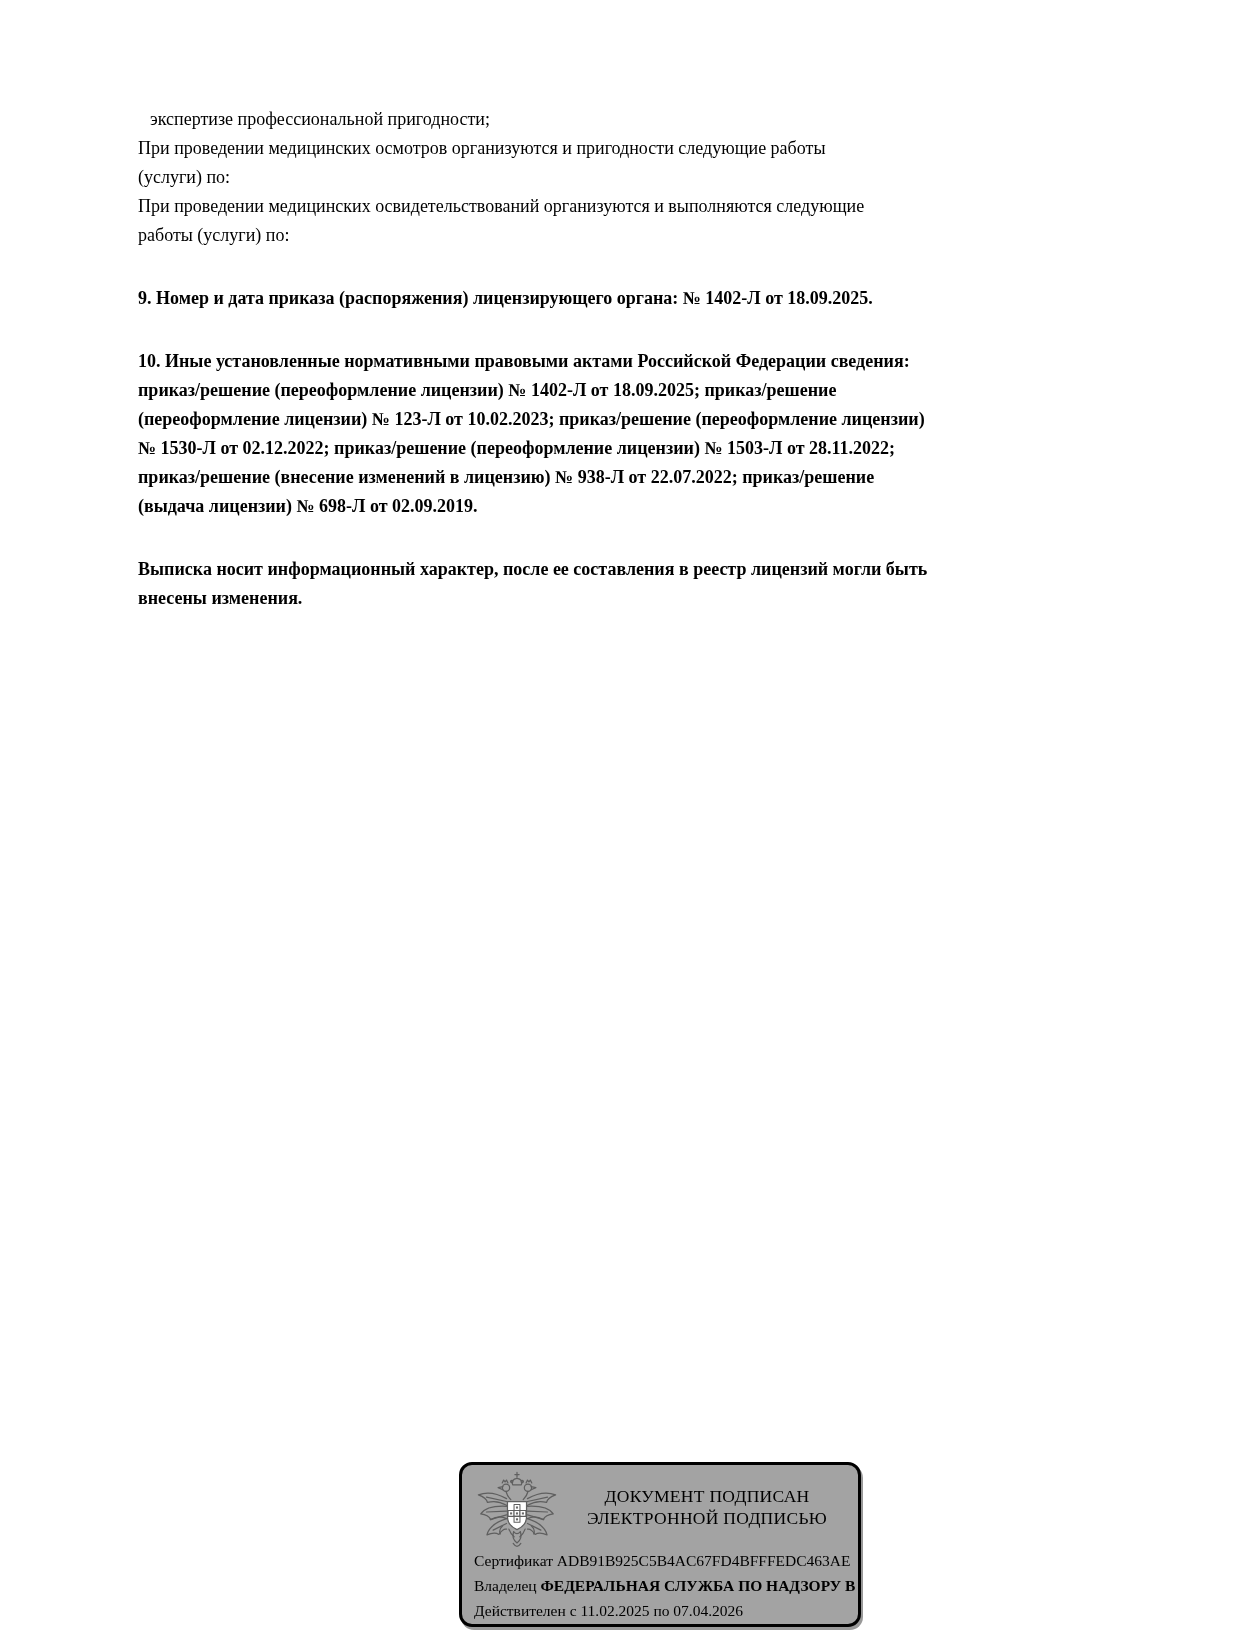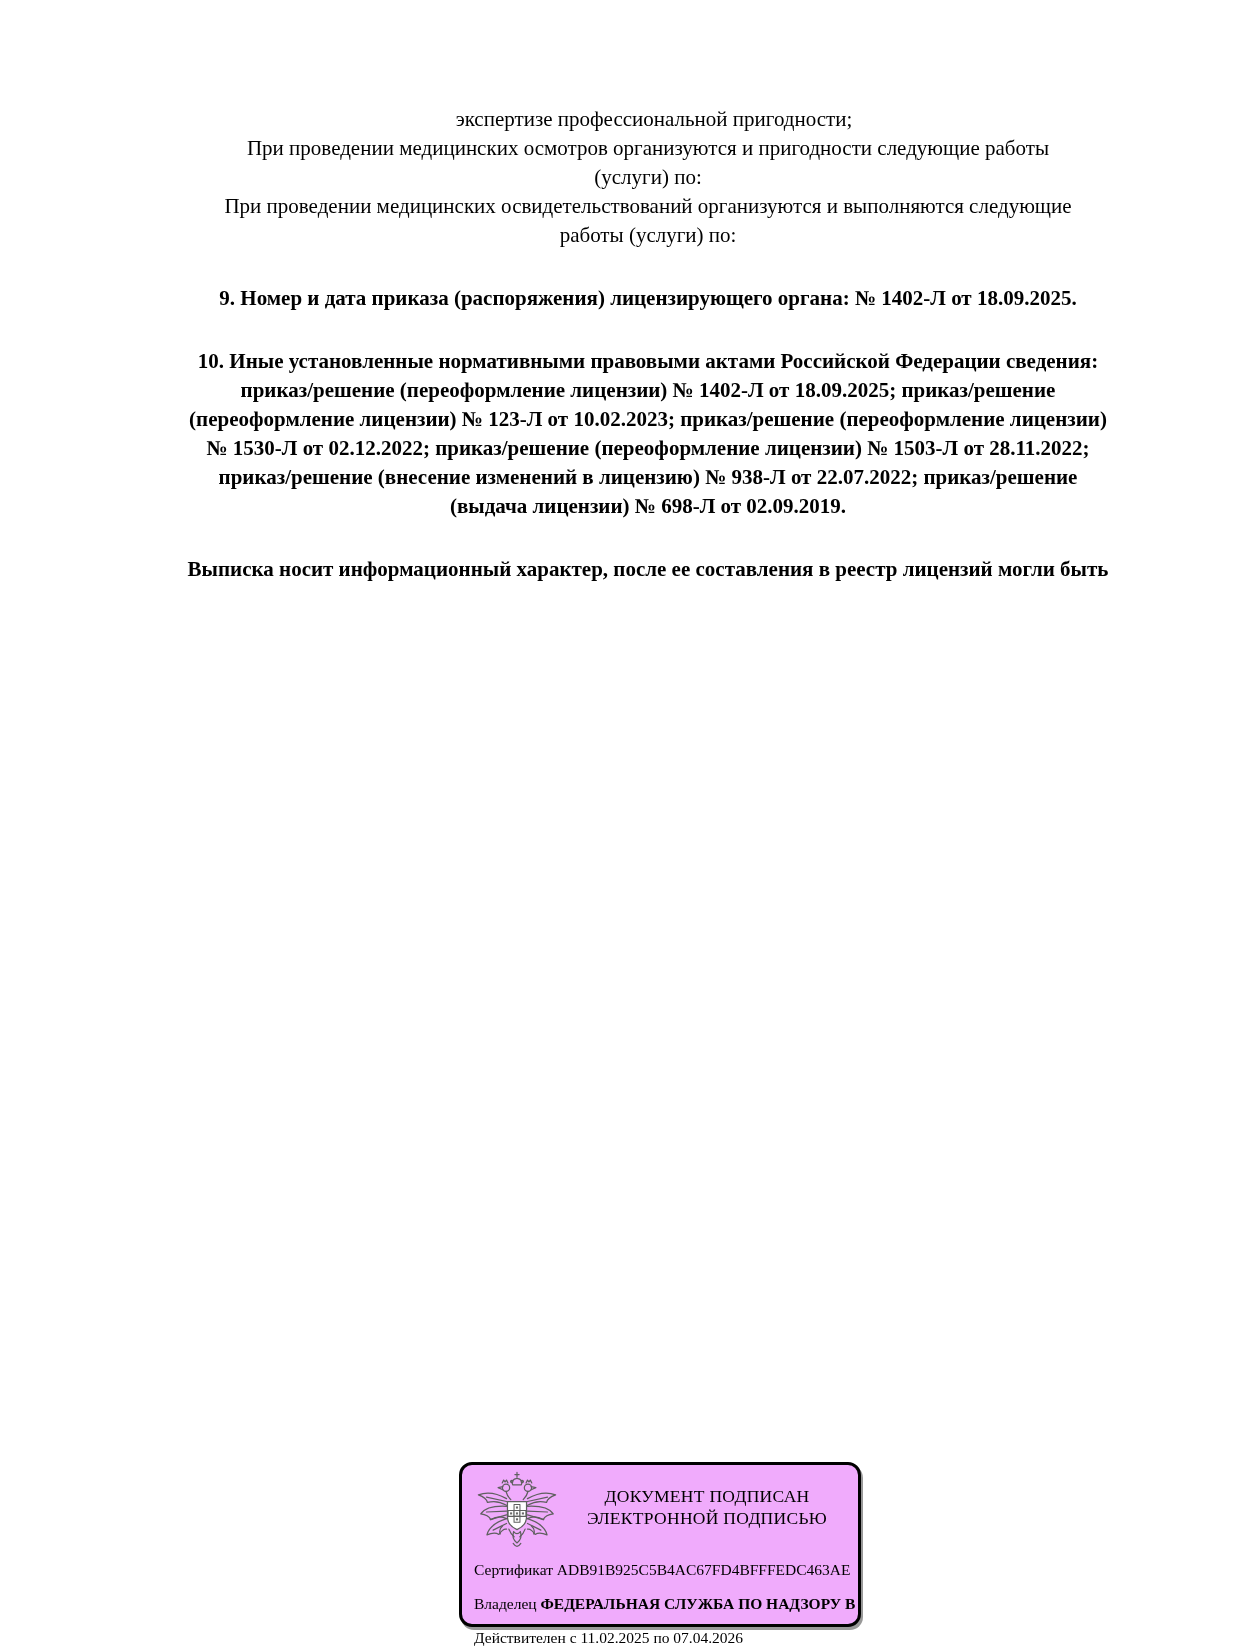--- a/index.html
+++ b/index.html
@@ -15,39 +15,38 @@
     font-family: "Liberation Serif", serif;
     color: #000000;
   }
 
   
   .doc-text {
     position: absolute;
     left: 138px;
     top: 105px;
     width: 1020px;
-    font-size: 21px;
+    font-size: 18px;
     line-height: 29px;
-    text-align: center;
   }
   .paragraph + .paragraph { margin-top: 34px; font-weight: bold; }
   .line { white-space: pre; }
   .line.indent { padding-left: 12px; }
 
   
   .stamp {
     position: absolute;
     left: 459px;
     top: 1462px;
     width: 402px;
     height: 165px;
     box-sizing: border-box;
     border: 3px solid #000000;
     border-radius: 13px;
-    background: #f0abfc;
+    background: #a3a3a3;
     box-shadow: 2px 3px 0 rgba(0,0,0,0.4);
   }
   .stamp-emblem {
     position: absolute;
     left: 12px;
     top: 6px;
     width: 86px;
     height: 82px;
   }
   .stamp-title {
@@ -64,21 +63,20 @@
     position: absolute;
     left: 12px;
     right: 2px;
     top: 83px;
     font-size: 15.5px;
     line-height: 25px;
   }
   .info-line {
     white-space: nowrap;
     overflow: hidden;
-    margin-top: 9px;
   }
   .owner-value { font-weight: bold; }
 </style>
 </head>
 <body>
 
 <div class="doc-text">
     <div class="paragraph">
       <div class="line indent">экспертизе профессиональной пригодности;</div>
       <div class="line">При проведении медицинских осмотров организуются и пригодности следующие работы</div>
@@ -92,20 +90,21 @@
     <div class="paragraph">
       <div class="line">10. Иные установленные нормативными правовыми актами Российской Федерации сведения:</div>
       <div class="line">приказ/решение (переоформление лицензии) № 1402-Л от 18.09.2025; приказ/решение</div>
       <div class="line">(переоформление лицензии) № 123-Л от 10.02.2023; приказ/решение (переоформление лицензии)</div>
       <div class="line">№ 1530-Л от 02.12.2022; приказ/решение (переоформление лицензии) № 1503-Л от 28.11.2022;</div>
       <div class="line">приказ/решение (внесение изменений в лицензию) № 938-Л от 22.07.2022; приказ/решение</div>
       <div class="line">(выдача лицензии) № 698-Л от 02.09.2019.</div>
     </div>
     <div class="paragraph">
       <div class="line">Выписка носит информационный характер, после ее составления в реестр лицензий могли быть</div>
+      <div class="line">внесены изменения.</div>
     </div>
   </div>
 
 <div class="stamp">
   <svg class="stamp-emblem" viewBox="0 0 90 86" xmlns="http://www.w3.org/2000/svg">
     <g stroke="#5f5f5f" stroke-width="1.3" fill="none" stroke-linecap="round" stroke-linejoin="round">
 
       <path d="M45 1.5 v5 M42.8 3.8 h4.4"></path>
       <path d="M39.5 11 Q45 4.5 50.5 11 L49.5 14.5 H40.5 Z"></path>
       <circle cx="39.5" cy="11" r="1.2"></circle>

